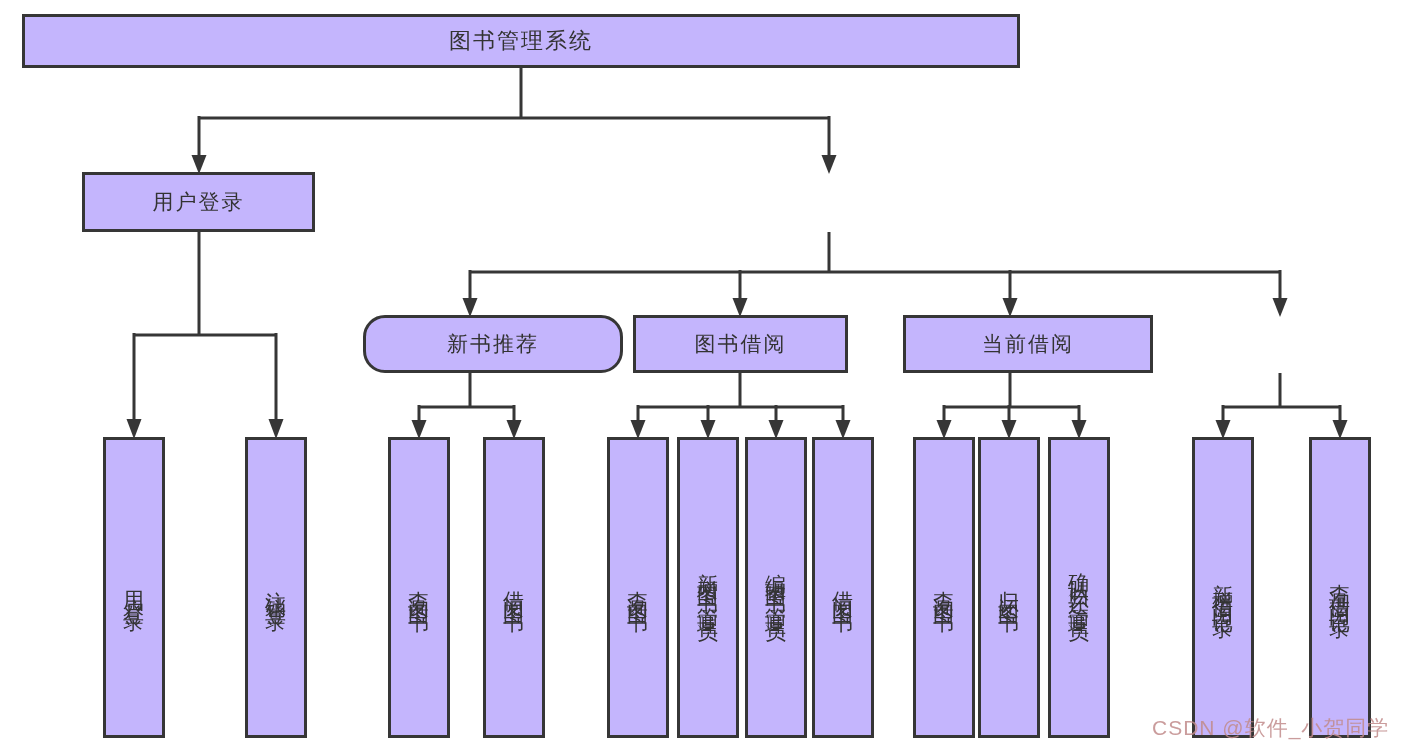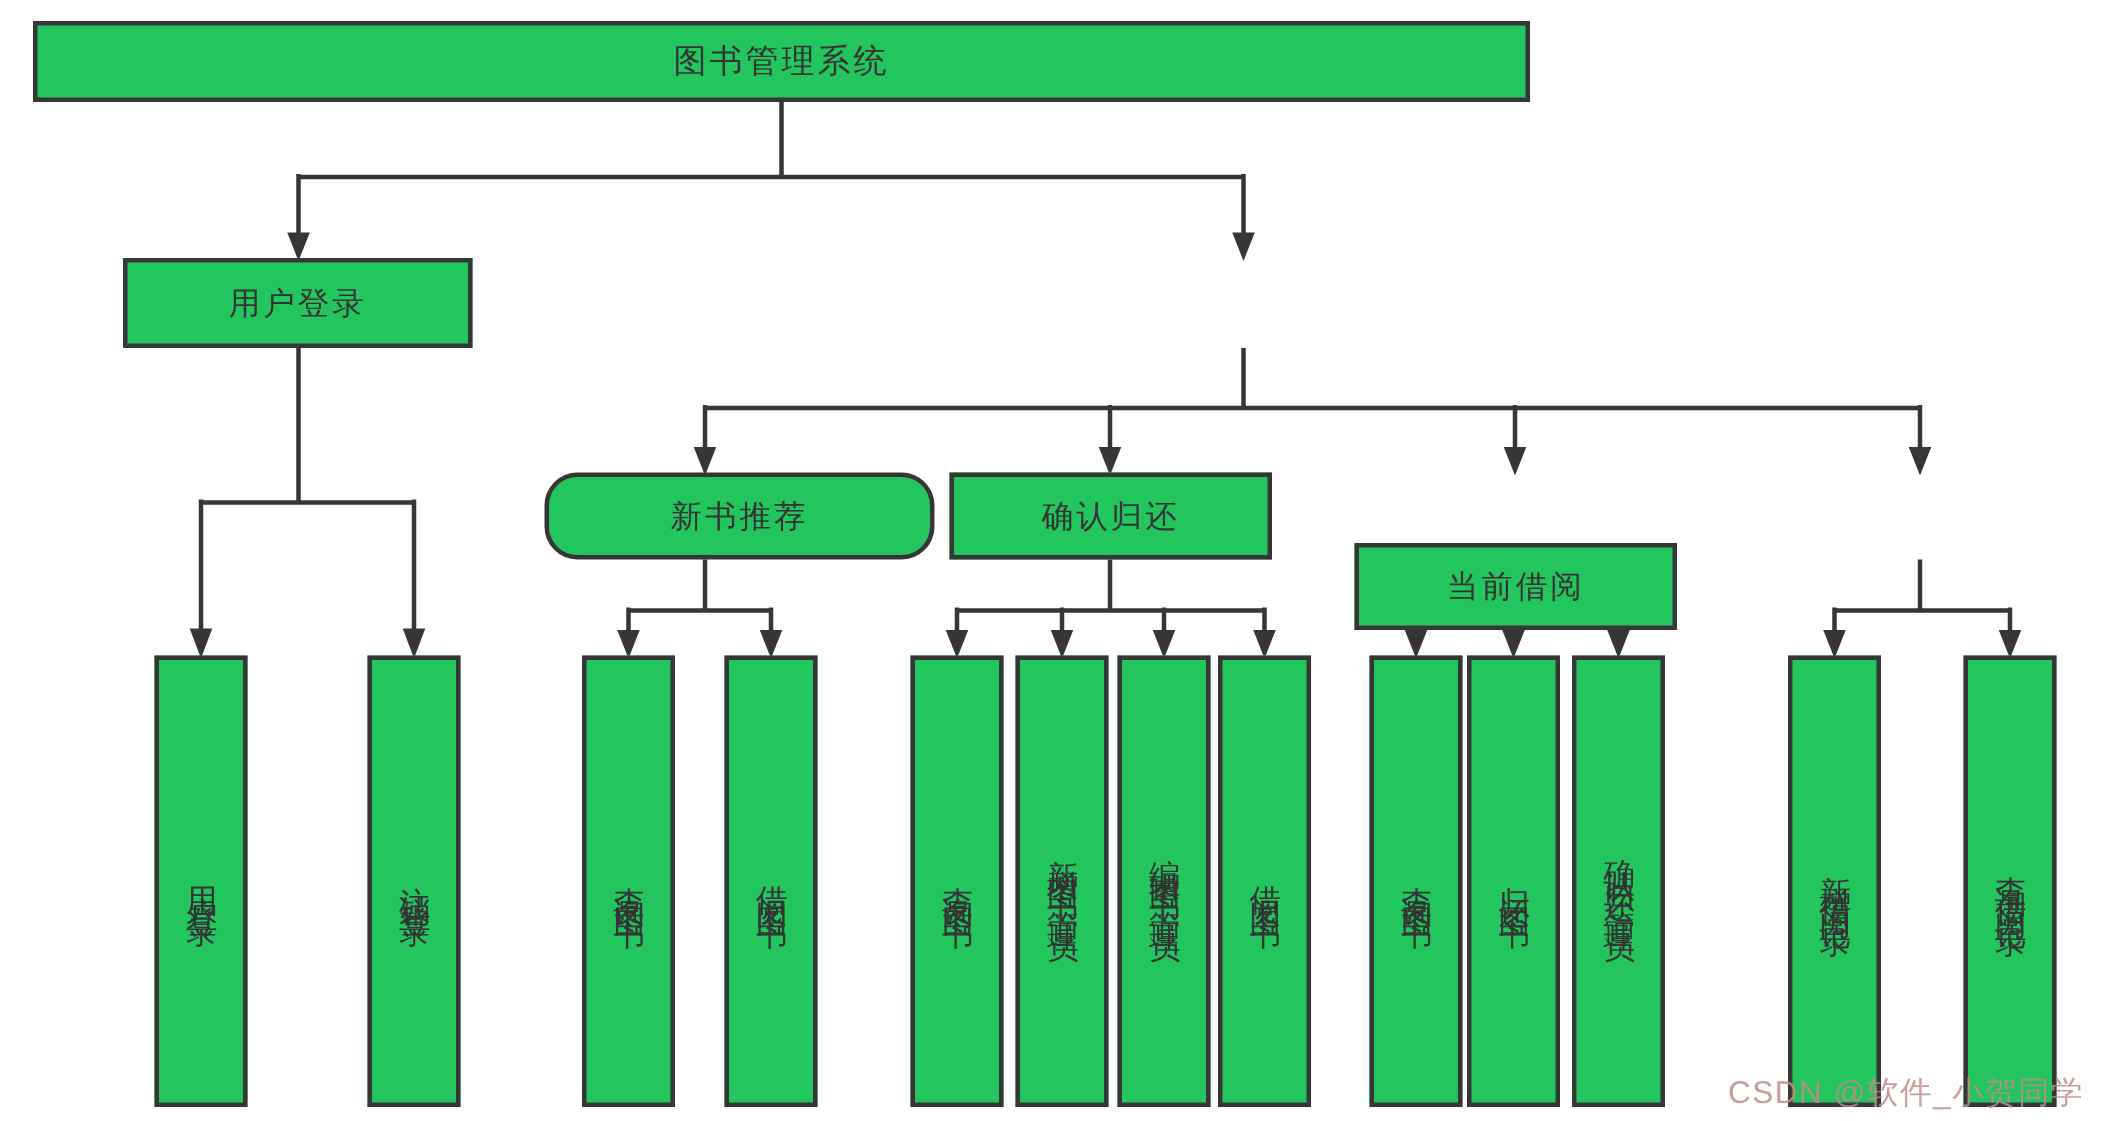--- a/index.html
+++ b/index.html
@@ -13,21 +13,21 @@
   }
   .connectors {
     position: absolute;
     left: 0; top: 0;
     width: 1405px; height: 747px;
   }
   .box {
     position: absolute;
     box-sizing: border-box;
     border: 3px solid #363636;
-    background: #22c55e;
+    background: #c4b5fd;
     display: flex;
     align-items: center;
     justify-content: center;
     color: #333333;
   }
   .hlabel { font-size: 21px; letter-spacing: 2px; white-space: nowrap; }
   .root-box .hlabel { font-size: 22px; }
   .leaf { top: 437px; width: 62px; height: 301px; }
   .vtext {
     writing-mode: vertical-rl;
@@ -106,23 +106,23 @@
   </div>
 
   <div class="box" style="left:82px; top:172px; width:233px; height:60px;">
     <span class="hlabel">用户登录</span>
   </div>
 
   <div class="box" style="left:363px; top:315px; width:260px; height:58px;border-radius:22px;">
     <span class="hlabel">新书推荐</span>
   </div>
   <div class="box" style="left:633px; top:315px; width:215px; height:58px;">
-    <span class="hlabel">确认归还</span>
+    <span class="hlabel">图书借阅</span>
   </div>
-  <div class="box" style="left:903px; top:315px; width:215px; height:58px;margin-top:47px;">
+  <div class="box" style="left:903px; top:315px; width:250px; height:58px;">
     <span class="hlabel">当前借阅</span>
   </div>
 
   <div class="box leaf" style="left:103px;">
     <span class="vtext">用户登录</span>
   </div>
   <div class="box leaf" style="left:245px;">
     <span class="vtext">注销登录</span>
   </div>
 

